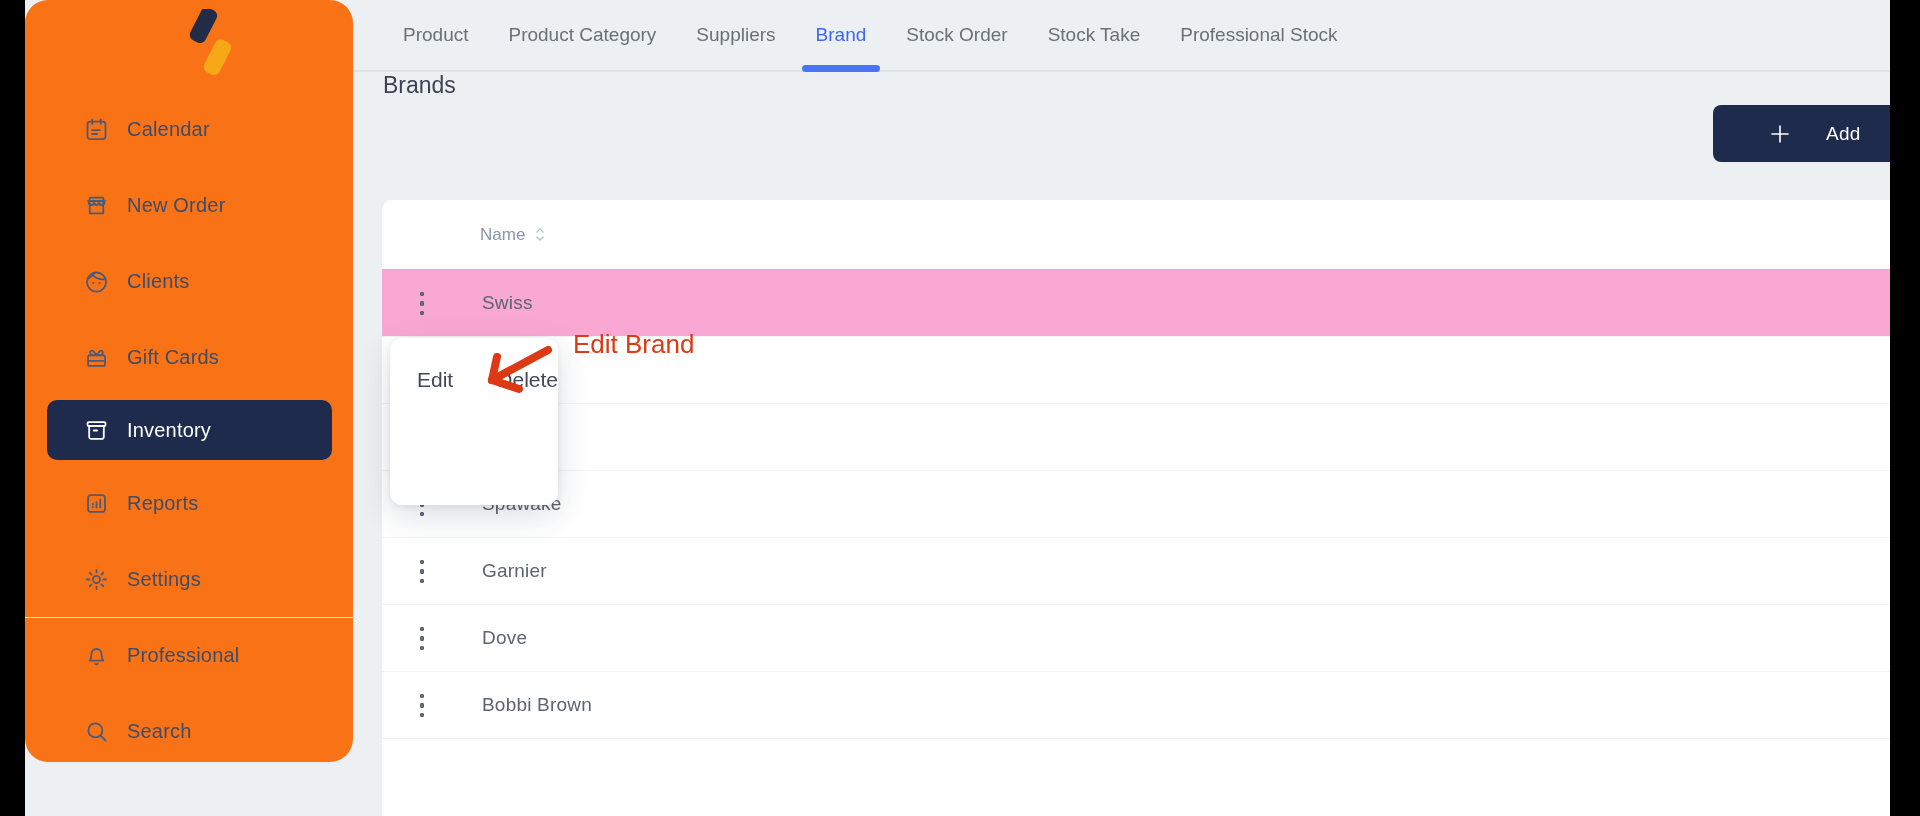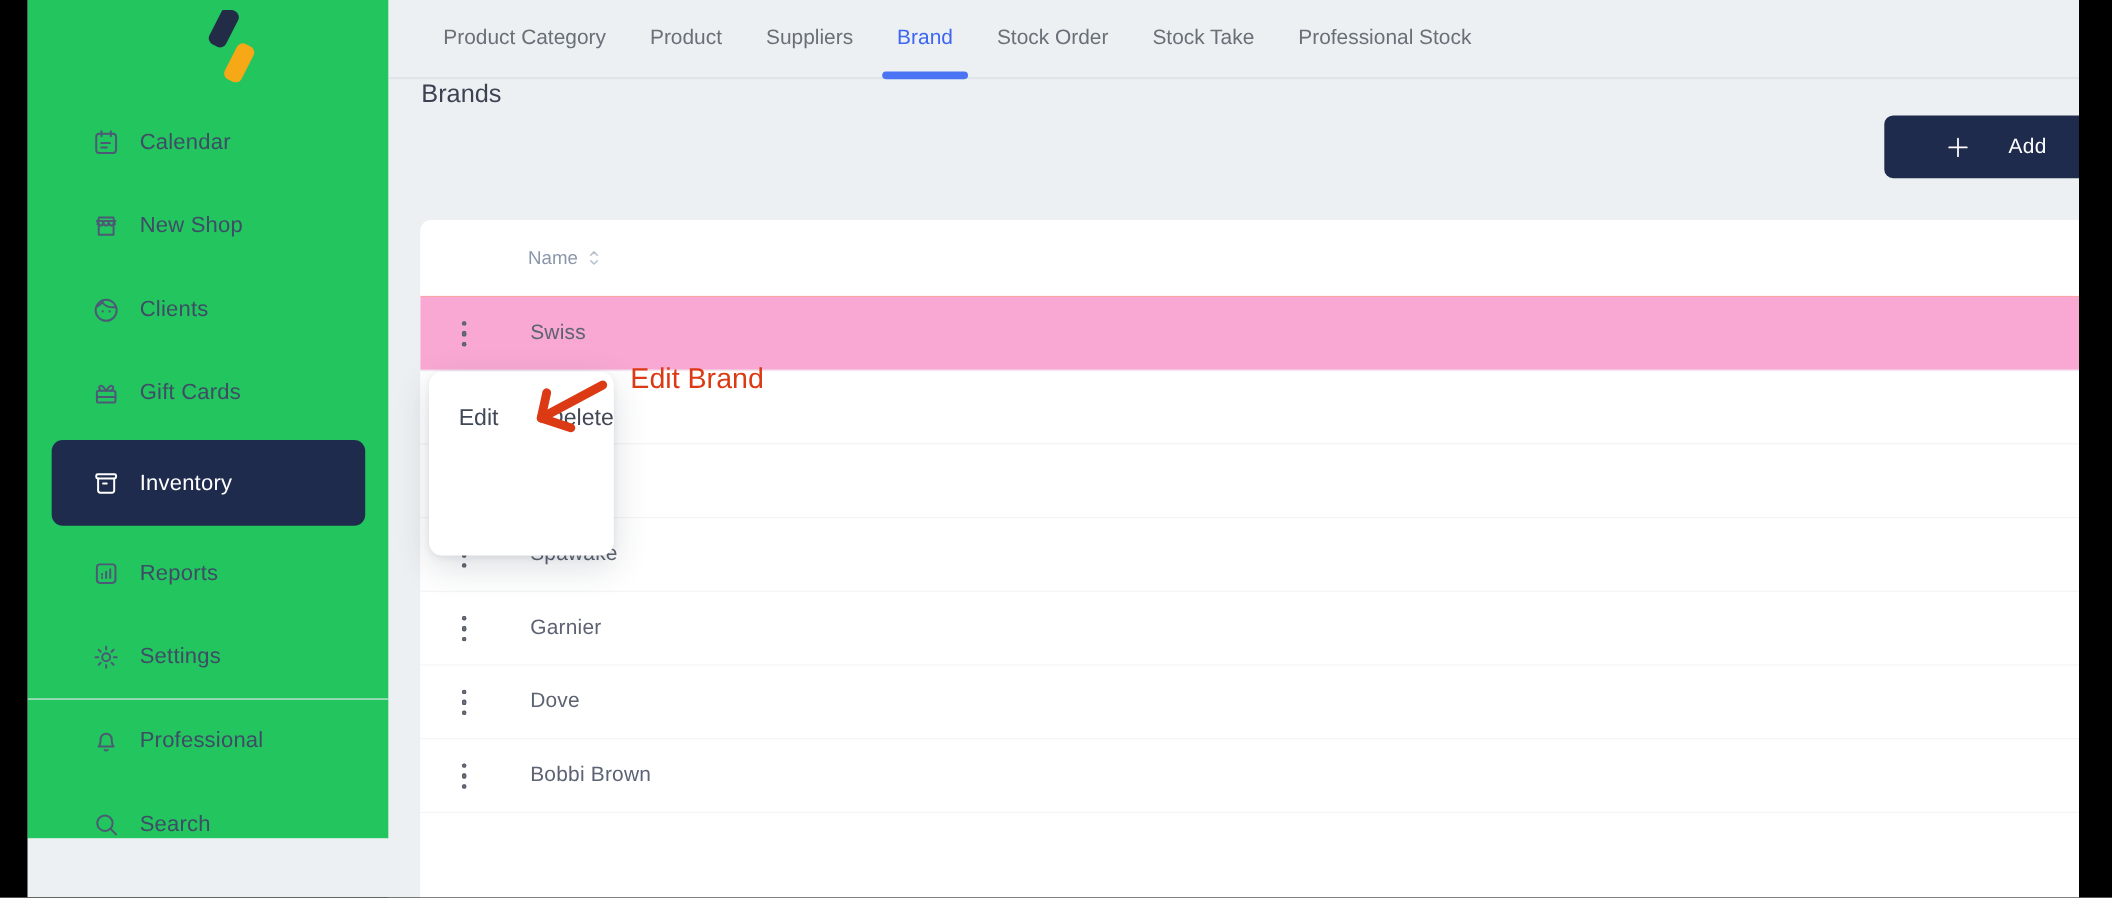--- a/index.html
+++ b/index.html
@@ -5,29 +5,29 @@
   * { margin:0; padding:0; box-sizing:border-box; }
   html,body { width:1920px; height:816px; background:#000; }
   body { font-family:"Liberation Sans","DejaVu Sans",sans-serif; }
   .screen { position:relative; width:1920px; height:816px; background:#EDF0F2; overflow:hidden; }
 
   
   .bar-left  { position:absolute; left:0; top:0; width:25px;  height:816px; background:#000; z-index:50; }
   .bar-right { position:absolute; right:0; top:0; width:30px; height:816px; background:#000; z-index:50; }
 
   
-  .sidebar { position:absolute; left:25px; top:0; width:328px; height:762px; background:#22c55e; z-index:10; }
+  .sidebar { position:absolute; left:25px; top:0; width:328px; height:762px; background:#f97316; z-index:10;border-radius:23px; }
   .logo-wrap { height:91px; position:relative; }
   .logo-wrap svg { position:absolute; left:160px; top:9px; }
   .nav { display:flex; flex-direction:column; }
   .nav-item { height:76px; display:flex; align-items:center; padding-left:58px; cursor:pointer; }
   .nav-item .ico { width:27px; height:27px; flex:0 0 27px; display:flex; align-items:center; justify-content:center; }
   .nav-item .ico svg { width:27px; height:27px; stroke:#4C5A75; fill:none; stroke-width:1.6; stroke-linecap:round; stroke-linejoin:round; }
   .nav-item .lbl { margin-left:17px; font-size:20px; color:#3F4C66; font-weight:500; letter-spacing:.2px; }
-  .nav-item.active { height:78px; margin:5px 21px 5px 22px; padding-left:36px; background:#1F2B4D; border-radius:10px; }
+  .nav-item.active { height:60px; margin:5px 21px 5px 22px; padding-left:36px; background:#1F2B4D; border-radius:10px; }
   .nav-item.active .ico svg { stroke:#fff; }
   .nav-item.active .lbl { color:#fff; }
   .nav-item.has-divider { border-top:1px solid #E8EBEF; }
 
   
   .main { position:absolute; left:353px; top:0; width:1537px; height:816px; background:#EDF0F2; overflow:hidden; }
   .tabbar { height:72px; display:flex; align-items:stretch; padding-left:30px; border-bottom:2px solid #DFE4E9; }
   .tab { position:relative; display:flex; align-items:center; padding:0 20px; font-size:19px; color:#697078; cursor:pointer; white-space:nowrap; }
   .tab.active { color:#3D66F2; font-weight:500; }
   .tab.active::after { content:""; position:absolute; left:6px; right:6px; bottom:-2px; height:7px; background:#4A74F4; border-radius:4px; }
@@ -90,21 +90,21 @@
 
       <div class="nav-item">
         <span class="ico">
           <svg viewBox="0 0 24 24">
               <path d="M5 10.5 6.2 5h11.6L19 10.5"></path>
               <path d="M4.5 8h15"></path>
               <path d="M6 10.5V19h12v-8.5"></path>
               <path d="M9.5 8v1.8a1.8 1.8 0 0 1-3.6 0M13.8 8v1.8a1.8 1.8 0 0 1-3.6 0M18.1 8v1.8a1.8 1.8 0 0 1-3.6 0"></path>
             </svg>
         </span>
-        <span class="lbl">New Shop</span>
+        <span class="lbl">New Order</span>
       </div>
 
       <div class="nav-item">
         <span class="ico">
           <svg viewBox="0 0 24 24">
               <circle cx="12" cy="12.5" r="8.5"></circle>
               <path d="M4.6 9.5c2.2-1.2 4-3 4.8-4.7M9 6.2C11 9 15.5 10.5 20 10"></path>
               <circle cx="9.2" cy="13.4" r="0.9" fill="#4C5A75" stroke="none"></circle>
               <circle cx="14.8" cy="13.4" r="0.9" fill="#4C5A75" stroke="none"></circle>
             </svg>
@@ -174,24 +174,24 @@
         <span class="lbl">Search</span>
       </div>
 
     </div>
   </div>
 
   <div class="main">
 
     <div class="tabbar">
       <div class="tab">
+          <span>Product</span>
+        </div>
+      <div class="tab">
           <span>Product Category</span>
-        </div>
-      <div class="tab">
-          <span>Product</span>
         </div>
       <div class="tab">
           <span>Suppliers</span>
         </div>
       <div class="tab active">
           <span>Brand</span>
         </div>
       <div class="tab">
           <span>Stock Order</span>
         </div>

